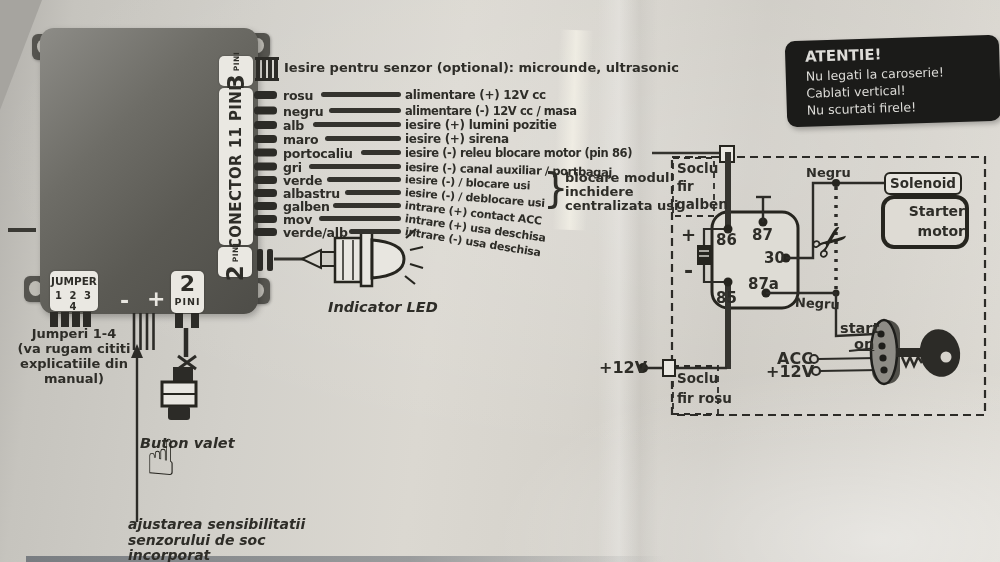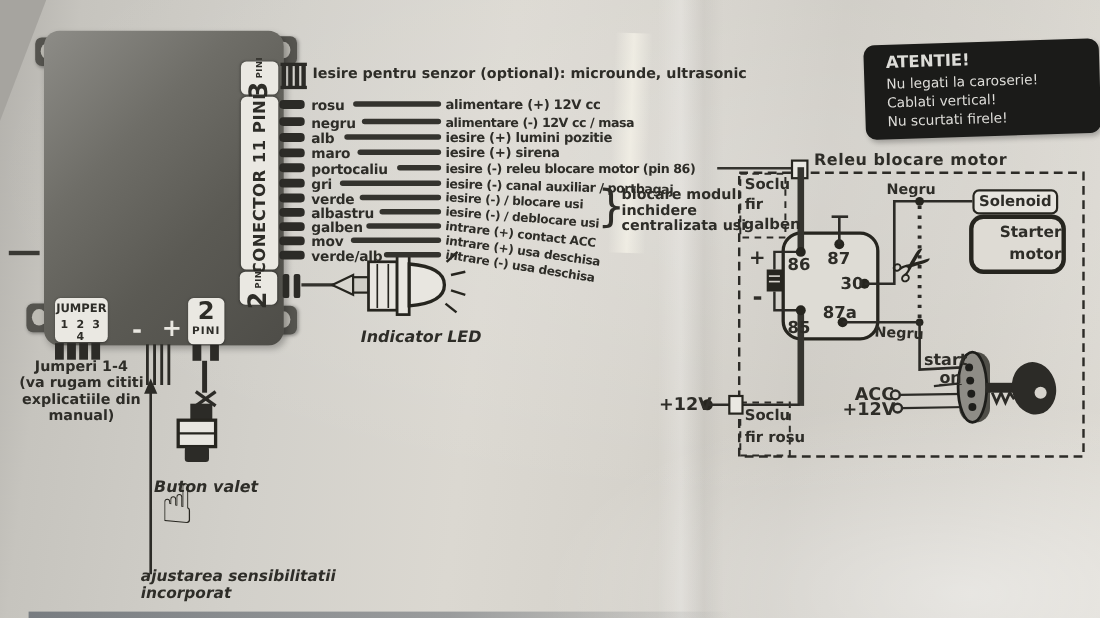--- a/index.html
+++ b/index.html
@@ -325,31 +325,31 @@
     <div>(va rugam cititi</div>
     <div>explicatiile din</div>
     <div>manual)</div>
   </div>
 
   <div class="abs b i nw" style="left:140px;top:419px;font-size:14.5px;">Buton valet</div>
   <div class="abs hand" style="left:146px;top:433px;">☝</div>
 
   <div class="abs b i" style="left:128px;top:501px;font-size:14px;line-height:15.5px;">
     <div>ajustarea sensibilitatii</div>
+    <div>senzorului de soc</div>
     <div>incorporat</div>
   </div>
 
   <div class="abs warn">
     <div class="t">ATENTIE!</div>
     <div class="l">Nu legati la caroserie!</div>
     <div class="l">Cablati vertical!</div>
     <div class="l">Nu scurtati firele!</div>
   </div>
 
-  <div class="lbl" style="left:740px;top:138px;font-size:14.5px;letter-spacing:.5px;">Releu blocare motor</div>
   <div class="lbl" style="left:677px;top:160px;font-size:13.5px;">Soclu</div>
   <div class="lbl" style="left:677px;top:178px;font-size:13.5px;">fir</div>
   <div class="lbl" style="left:676px;top:196px;font-size:13.5px;">galben</div>
   <div class="lbl" style="left:677px;top:370px;font-size:13.5px;">Soclu</div>
   <div class="lbl" style="left:677px;top:390px;font-size:13.5px;">fir rosu</div>
   <div class="lbl" style="left:806px;top:165px;font-size:13px;">Negru</div>
   <div class="lbl" style="left:795px;top:296px;font-size:13px;transform:rotate(3deg);">Negru</div>
   <div class="lbl" style="left:716px;top:231px;font-size:15px;">86</div>
   <div class="lbl" style="left:716px;top:261px;font-size:15px;margin-top:28px;">85</div>
   <div class="lbl" style="left:752px;top:226px;font-size:15px;">87</div>

